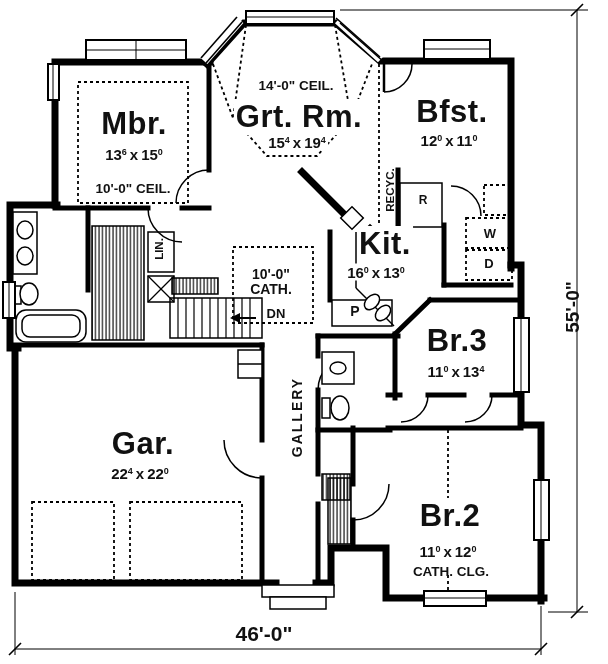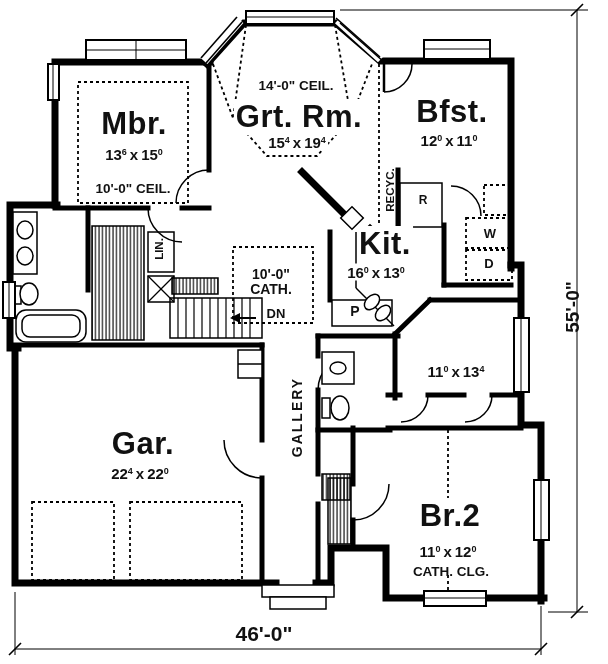--- a/index.html
+++ b/index.html
@@ -224,20 +224,21 @@
   <div class="lbl room-note grt-ceil onwhite">14'-0" CEIL.</div>
   <div class="lbl room-name grt-name onwhite">Grt. Rm.</div>
   <div class="lbl room-dim grt-dim onwhite"><span>15</span><sup>4</sup><span class="x">x</span><span>19</span><sup>4</sup></div>
 
   <div class="lbl room-name bfst-name">Bfst.</div>
   <div class="lbl room-dim bfst-dim"><span>12</span><sup>0</sup><span class="x">x</span><span>11</span><sup>0</sup></div>
 
   <div class="lbl room-name kit-name onwhite">Kit.</div>
   <div class="lbl room-dim kit-dim onwhite"><span>16</span><sup>0</sup><span class="x">x</span><span>13</span><sup>0</sup></div>
 
+  <div class="lbl room-name br3-name">Br.3</div>
   <div class="lbl room-dim br3-dim"><span>11</span><sup>0</sup><span class="x">x</span><span>13</span><sup>4</sup></div>
 
   <div class="lbl room-name br2-name">Br.2</div>
   <div class="lbl room-dim br2-dim"><span>11</span><sup>0</sup><span class="x">x</span><span>12</span><sup>0</sup></div>
   <div class="lbl room-note br2-note">CATH. CLG.</div>
 
   <div class="lbl room-name gar-name">Gar.</div>
   <div class="lbl room-dim gar-dim"><span>22</span><sup>4</sup><span class="x">x</span><span>22</span><sup>0</sup></div>
 
   <div class="lbl hall-ceil">

